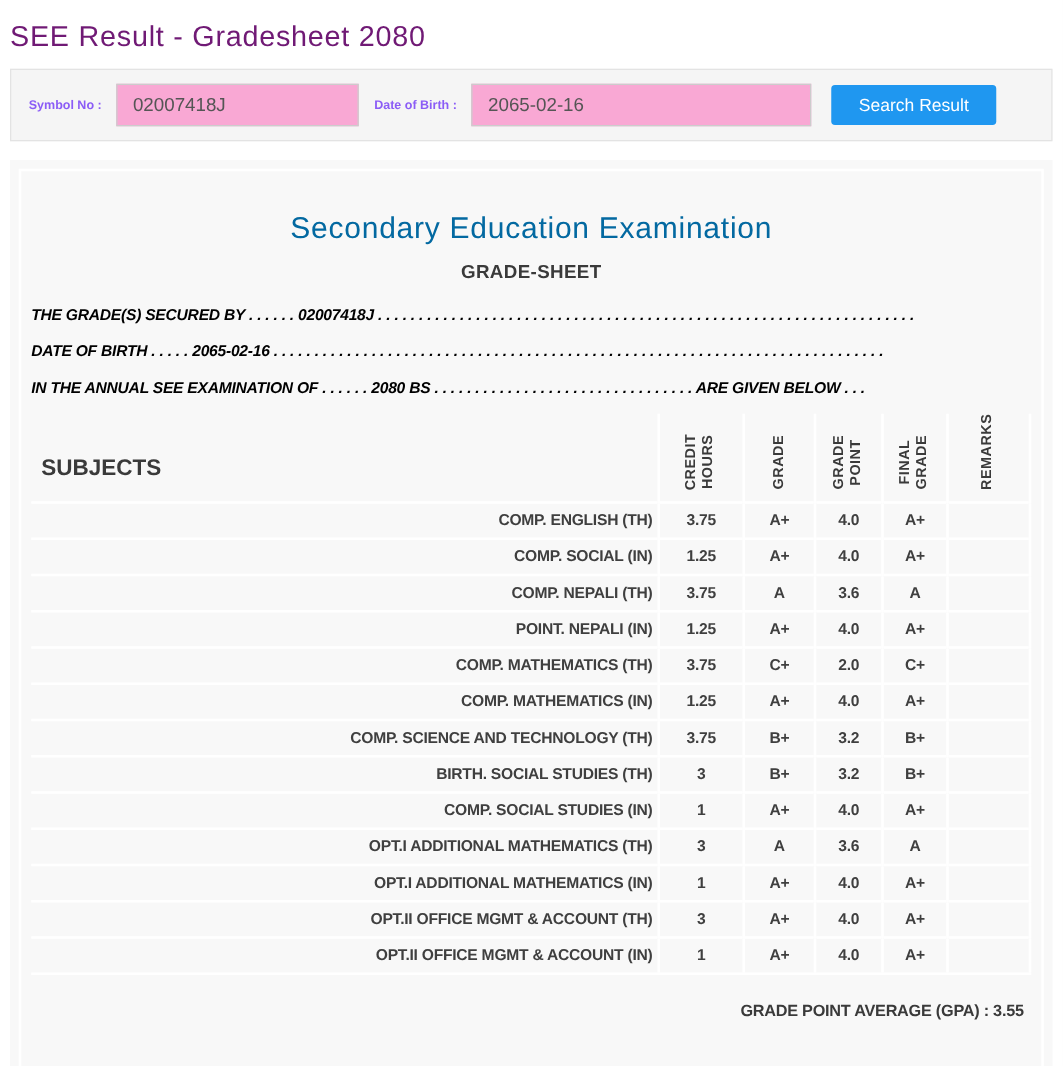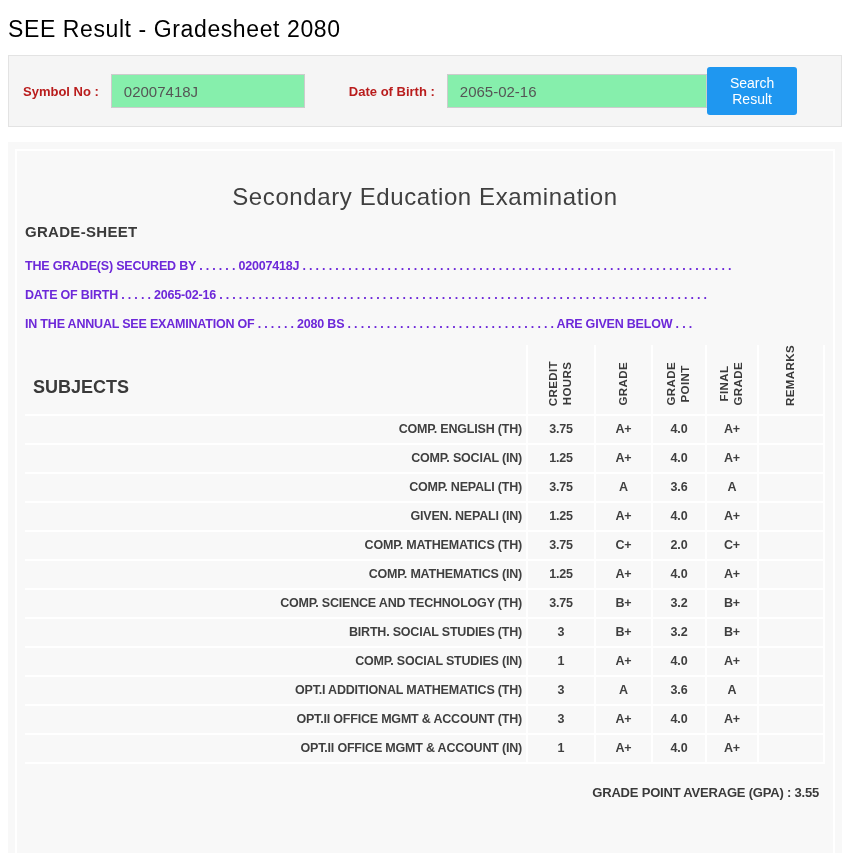--- a/index.html
+++ b/index.html
@@ -10,103 +10,104 @@
     font-family: "Liberation Sans", sans-serif;
   }
   .container { padding: 0 8px; }
 
   
   .page-title {
     margin: 16px 0 12px 0;
     font-size: 23px;
     font-weight: 400;
     letter-spacing: 0.6px;
-    color: #000000;
+    color: #701a75;
   }
 
   
   .search-bar {
     display: flex;
     align-items: center;
     background: #f5f5f5;
     border: 1px solid #e3e3e3;
     padding: 11px 14px;
   }
   .search-bar label {
-    font-size: 13px;
-    font-weight: 700;
-    color: #b91c1c;
+    font-size: 10px;
+    font-weight: 700;
+    color: #8b5cf6;
     white-space: nowrap;
   }
   .search-bar input {
     height: 32px;
     border: 1px solid #cccccc;
-    background: #86efac;
+    background: #f9a8d4;
     color: #555555;
     font-size: 15px;
     font-family: "Liberation Sans", sans-serif;
     padding: 0 12px;
     margin-left: 12px;
     outline: none;
   }
   .input-symbol { width: 168px; }
   .input-dob   { width: 246px; }
-  .label-dob   { margin-left: 44px; }
+  .label-dob   { margin-left: 12px; }
   .search-btn {
     margin-left: auto;
     margin-right: 30px;
     background: #1f97f0;
     color: #ffffff;
     border: none;
     border-radius: 3px;
     font-size: 14px;
     font-family: "Liberation Sans", sans-serif;
-    padding: 8px 3px;
+    padding: 8px 22px;
     cursor: pointer;
   }
 
   
   .panel {
     margin-top: 15px;
     background: #f8f8f8;
     padding: 7px;
   }
   .panel-inner {
     border: 2px solid #ffffff;
     padding: 32px 8px 40px 8px;
   }
   .exam-title {
     margin: 0 0 12px 0;
     text-align: center;
     font-size: 24px;
     font-weight: 400;
     letter-spacing: 0.6px;
-    color: #404040;
+    color: #0369a1;
   }
   .sheet-title {
-    text-align: left;
+    text-align: center;
     font-size: 15px;
     font-weight: 700;
     letter-spacing: 0.3px;
     color: #3a3a3a;
     margin-bottom: 12px;
   }
   .info-lines {
     margin-top: 6px;
     width: calc(100% - 72px);
     overflow: hidden;
   }
   .info-line {
     font-size: 12.5px;
     font-weight: 700;
     letter-spacing: -0.2px;
-    color: #6d28d9;
+    color: #000000;
     line-height: 29px;
     white-space: nowrap;
     overflow: hidden;
+    font-style: italic;
   }
 
   
   table.grades {
     width: 100%;
     border-collapse: collapse;
     margin-top: 6px;
     table-layout: fixed;
   }
   col.c-sub    { width: auto; }
@@ -233,21 +234,21 @@
   </tr>
             <tr>
     <td class="sub">COMP. NEPALI (TH)</td>
     <td class="vline">3.75</td>
     <td class="vline">A</td>
     <td class="vline">3.6</td>
     <td class="vline">A</td>
     <td class="vline vline-r"></td>
   </tr>
             <tr>
-    <td class="sub">GIVEN. NEPALI (IN)</td>
+    <td class="sub">POINT. NEPALI (IN)</td>
     <td class="vline">1.25</td>
     <td class="vline">A+</td>
     <td class="vline">4.0</td>
     <td class="vline">A+</td>
     <td class="vline vline-r"></td>
   </tr>
             <tr>
     <td class="sub">COMP. MATHEMATICS (TH)</td>
     <td class="vline">3.75</td>
     <td class="vline">C+</td>
@@ -289,20 +290,28 @@
   </tr>
             <tr>
     <td class="sub">OPT.I ADDITIONAL MATHEMATICS (TH)</td>
     <td class="vline">3</td>
     <td class="vline">A</td>
     <td class="vline">3.6</td>
     <td class="vline">A</td>
     <td class="vline vline-r"></td>
   </tr>
             <tr>
+    <td class="sub">OPT.I ADDITIONAL MATHEMATICS (IN)</td>
+    <td class="vline">1</td>
+    <td class="vline">A+</td>
+    <td class="vline">4.0</td>
+    <td class="vline">A+</td>
+    <td class="vline vline-r"></td>
+  </tr>
+            <tr>
     <td class="sub">OPT.II OFFICE MGMT &amp; ACCOUNT (TH)</td>
     <td class="vline">3</td>
     <td class="vline">A+</td>
     <td class="vline">4.0</td>
     <td class="vline">A+</td>
     <td class="vline vline-r"></td>
   </tr>
             <tr>
     <td class="sub">OPT.II OFFICE MGMT &amp; ACCOUNT (IN)</td>
     <td class="vline">1</td>

